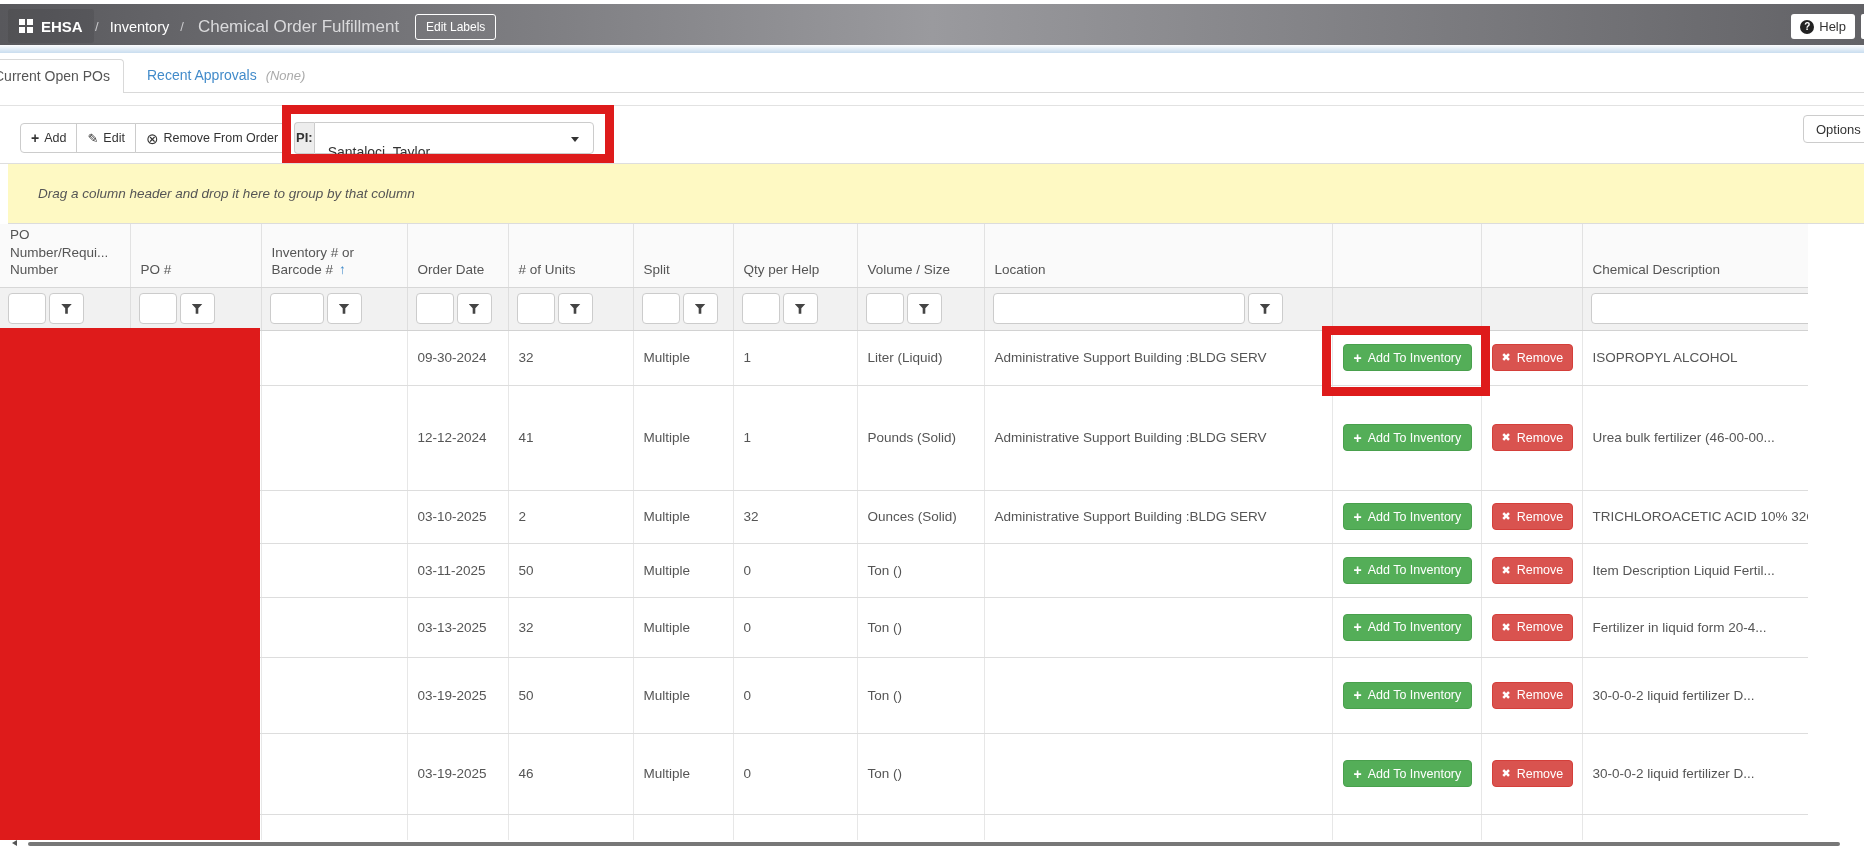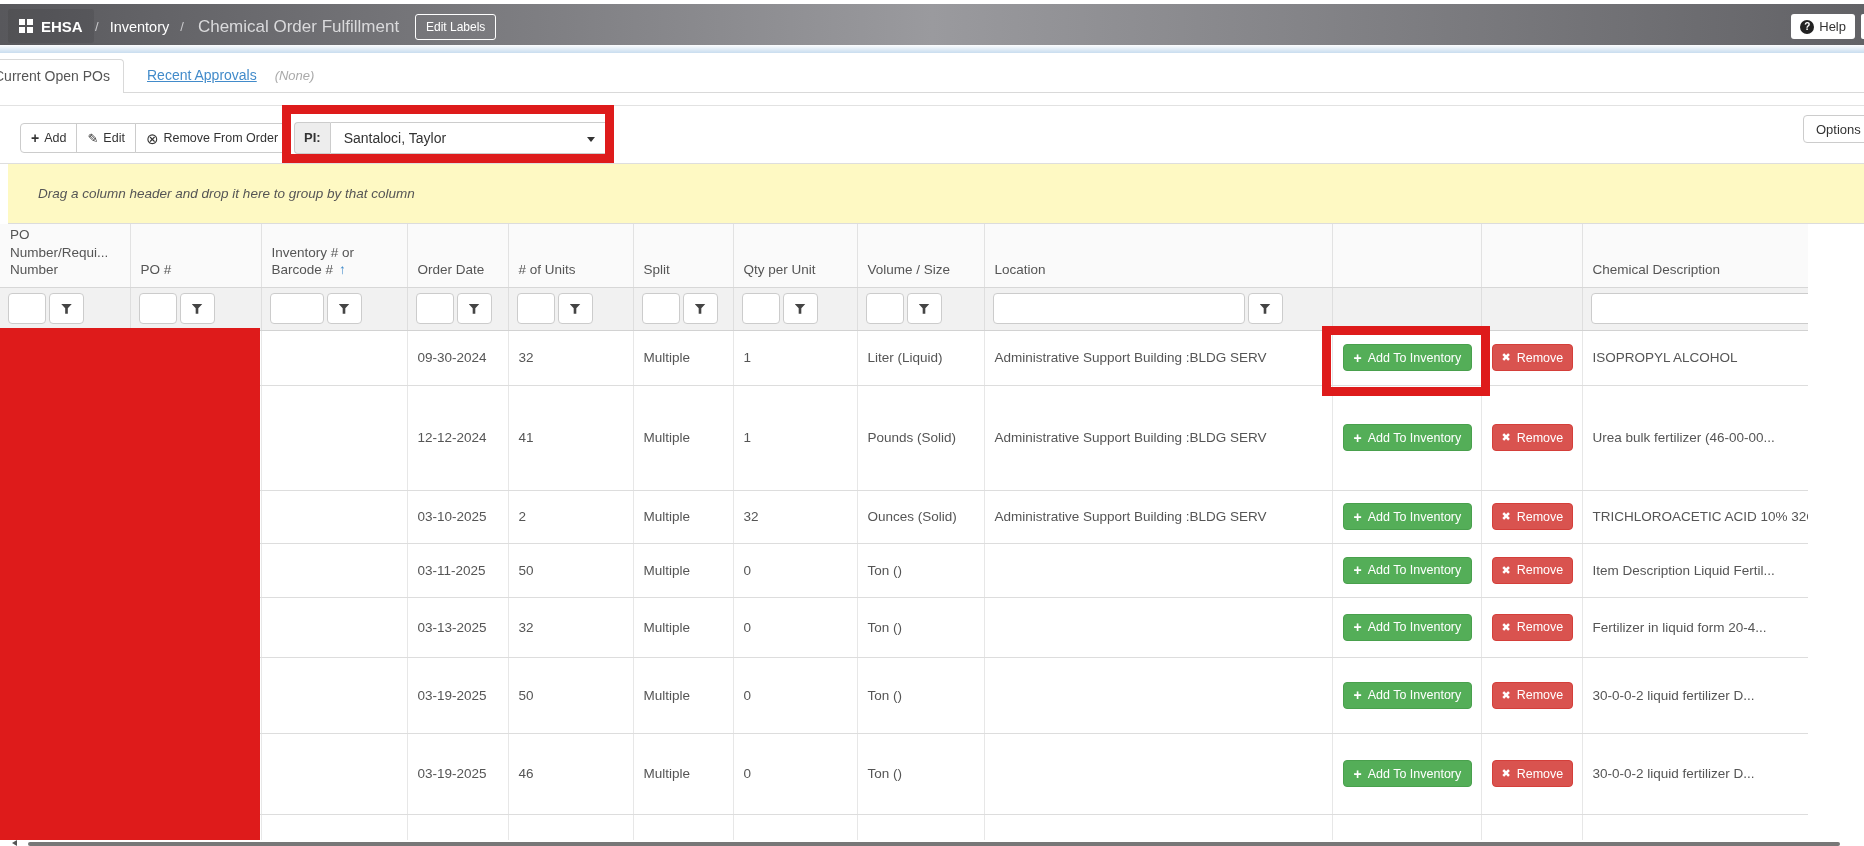--- a/index.html
+++ b/index.html
@@ -31,40 +31,40 @@
   .bluestrip { position:absolute; top:45px; left:0; width:100%; height:8px;
     background:linear-gradient(#fcfdfe,#c9ddef); }
 
   
   .tabrow { position:absolute; top:53px; left:0; width:100%; height:40px; background:#fff;
     border-bottom:1px solid #d9d9d9; }
   .tab-active { position:absolute; left:-20px; top:6px; height:34px; background:#fff;
     border:1px solid #d9d9d9; border-bottom:none; border-radius:4px 4px 0 0;
     padding:0 13px; line-height:32px; font-size:14px; color:#555; z-index:2; }
   .tab-inactive { position:absolute; left:147px; top:6px; height:34px; line-height:32px; font-size:14px; }
-  .tab-inactive .lnk { color:var(--link,#428bca);text-decoration:underline; }
-  .tab-inactive .note { color:#aaa; font-style:italic; font-size:13px; margin-left:14px; }
+  .tab-inactive .lnk { color:var(--link,#428bca); }
+  .tab-inactive .note { color:#aaa; font-style:italic; font-size:13px; margin-left:5px; }
 
   
   .toolbar { position:absolute; top:105px; left:0; width:100%; height:59px; background:#fff;
     border-top:1px solid #e2e2e2; border-bottom:1px solid #dedede; }
   .btn-group { position:absolute; left:20px; top:17px; display:flex; }
   .tb-btn { height:30px; background:#fff; border:1px solid #ccc; font-size:12.5px; color:#333;
     display:flex; align-items:center; gap:5px; padding:0 10px; margin-left:-1px; }
   .tb-btn:first-child { border-radius:4px 0 0 4px; margin-left:0; }
   .tb-btn:last-child { border-radius:0 4px 4px 0; }
   .ico { font-style:normal; }
   .ico-plus { font-weight:bold; font-size:14px; line-height:1; }
   .ico-pencil { font-size:13px; line-height:1; }
   .ico-removec { font-size:15px; line-height:1; }
   .pi-group { position:absolute; left:294px; top:16px; height:32px; display:flex; }
   .pi-label { background:#ededed; border:1px solid #ccc; border-right:none; border-radius:4px 0 0 4px;
-    padding:0 9px; font-weight:bold; font-size:13px; color:#333; line-height:30px; }
+    padding:0 1px; font-weight:bold; font-size:13px; color:#333; line-height:30px; }
   .pi-select { width:280px; border:1px solid #ccc; border-radius:0 4px 4px 0; background:#fff;
-    font-size:14px; color:#333; padding:0 13px; line-height:30px; position:relative; }
+    font-size:14px; color:#333; padding:14px 13px; line-height:30px; position:relative; }
   .caret { position:absolute; right:14px; top:14px; width:0; height:0;
     border-left:4.5px solid transparent; border-right:4.5px solid transparent; border-top:5px solid #333; }
   .list-filter { position:absolute; left:625px; top:16px; width:282px; height:32px; border:1px solid #ccc;
     border-radius:4px; background:#fff; color:#999; font-size:14px; line-height:30px; padding:0 14px; }
   .options-btn { position:absolute; left:1803px; top:9px; width:75px; height:28px; background:#fff;
     border:1px solid #ccc; border-radius:4px; font-size:13px; color:#333;
     display:flex; align-items:center; gap:6px; padding:0 8px 0 12px; }
 
   
   .hint-bar { position:absolute; top:164px; left:8px; width:100%; height:60px; background:#fef9c3;
@@ -186,21 +186,21 @@
         <col style="width:318px">
   </colgroup>
   <tbody>
         <tr style="height:62px">
     <th>PO Number/Requi... Number</th>
     <th>PO #</th>
     <th><span>Inventory # or Barcode #</span><span class="sort-arrow">↑</span></th>
     <th>Order Date</th>
     <th># of Units</th>
     <th>Split</th>
-    <th>Qty per Unit</th>
+    <th>Qty per Help</th>
     <th>Volume / Size</th>
     <th>Location</th>
     <th></th>
     <th></th>
     <th>Chemical Description</th>
   </tr>
   <tr class="filter-row" style="height:43px">
     <td><span class="f-input w-s"></span><span class="f-btn">
               <span class="funnel"></span>
             </span></td>

